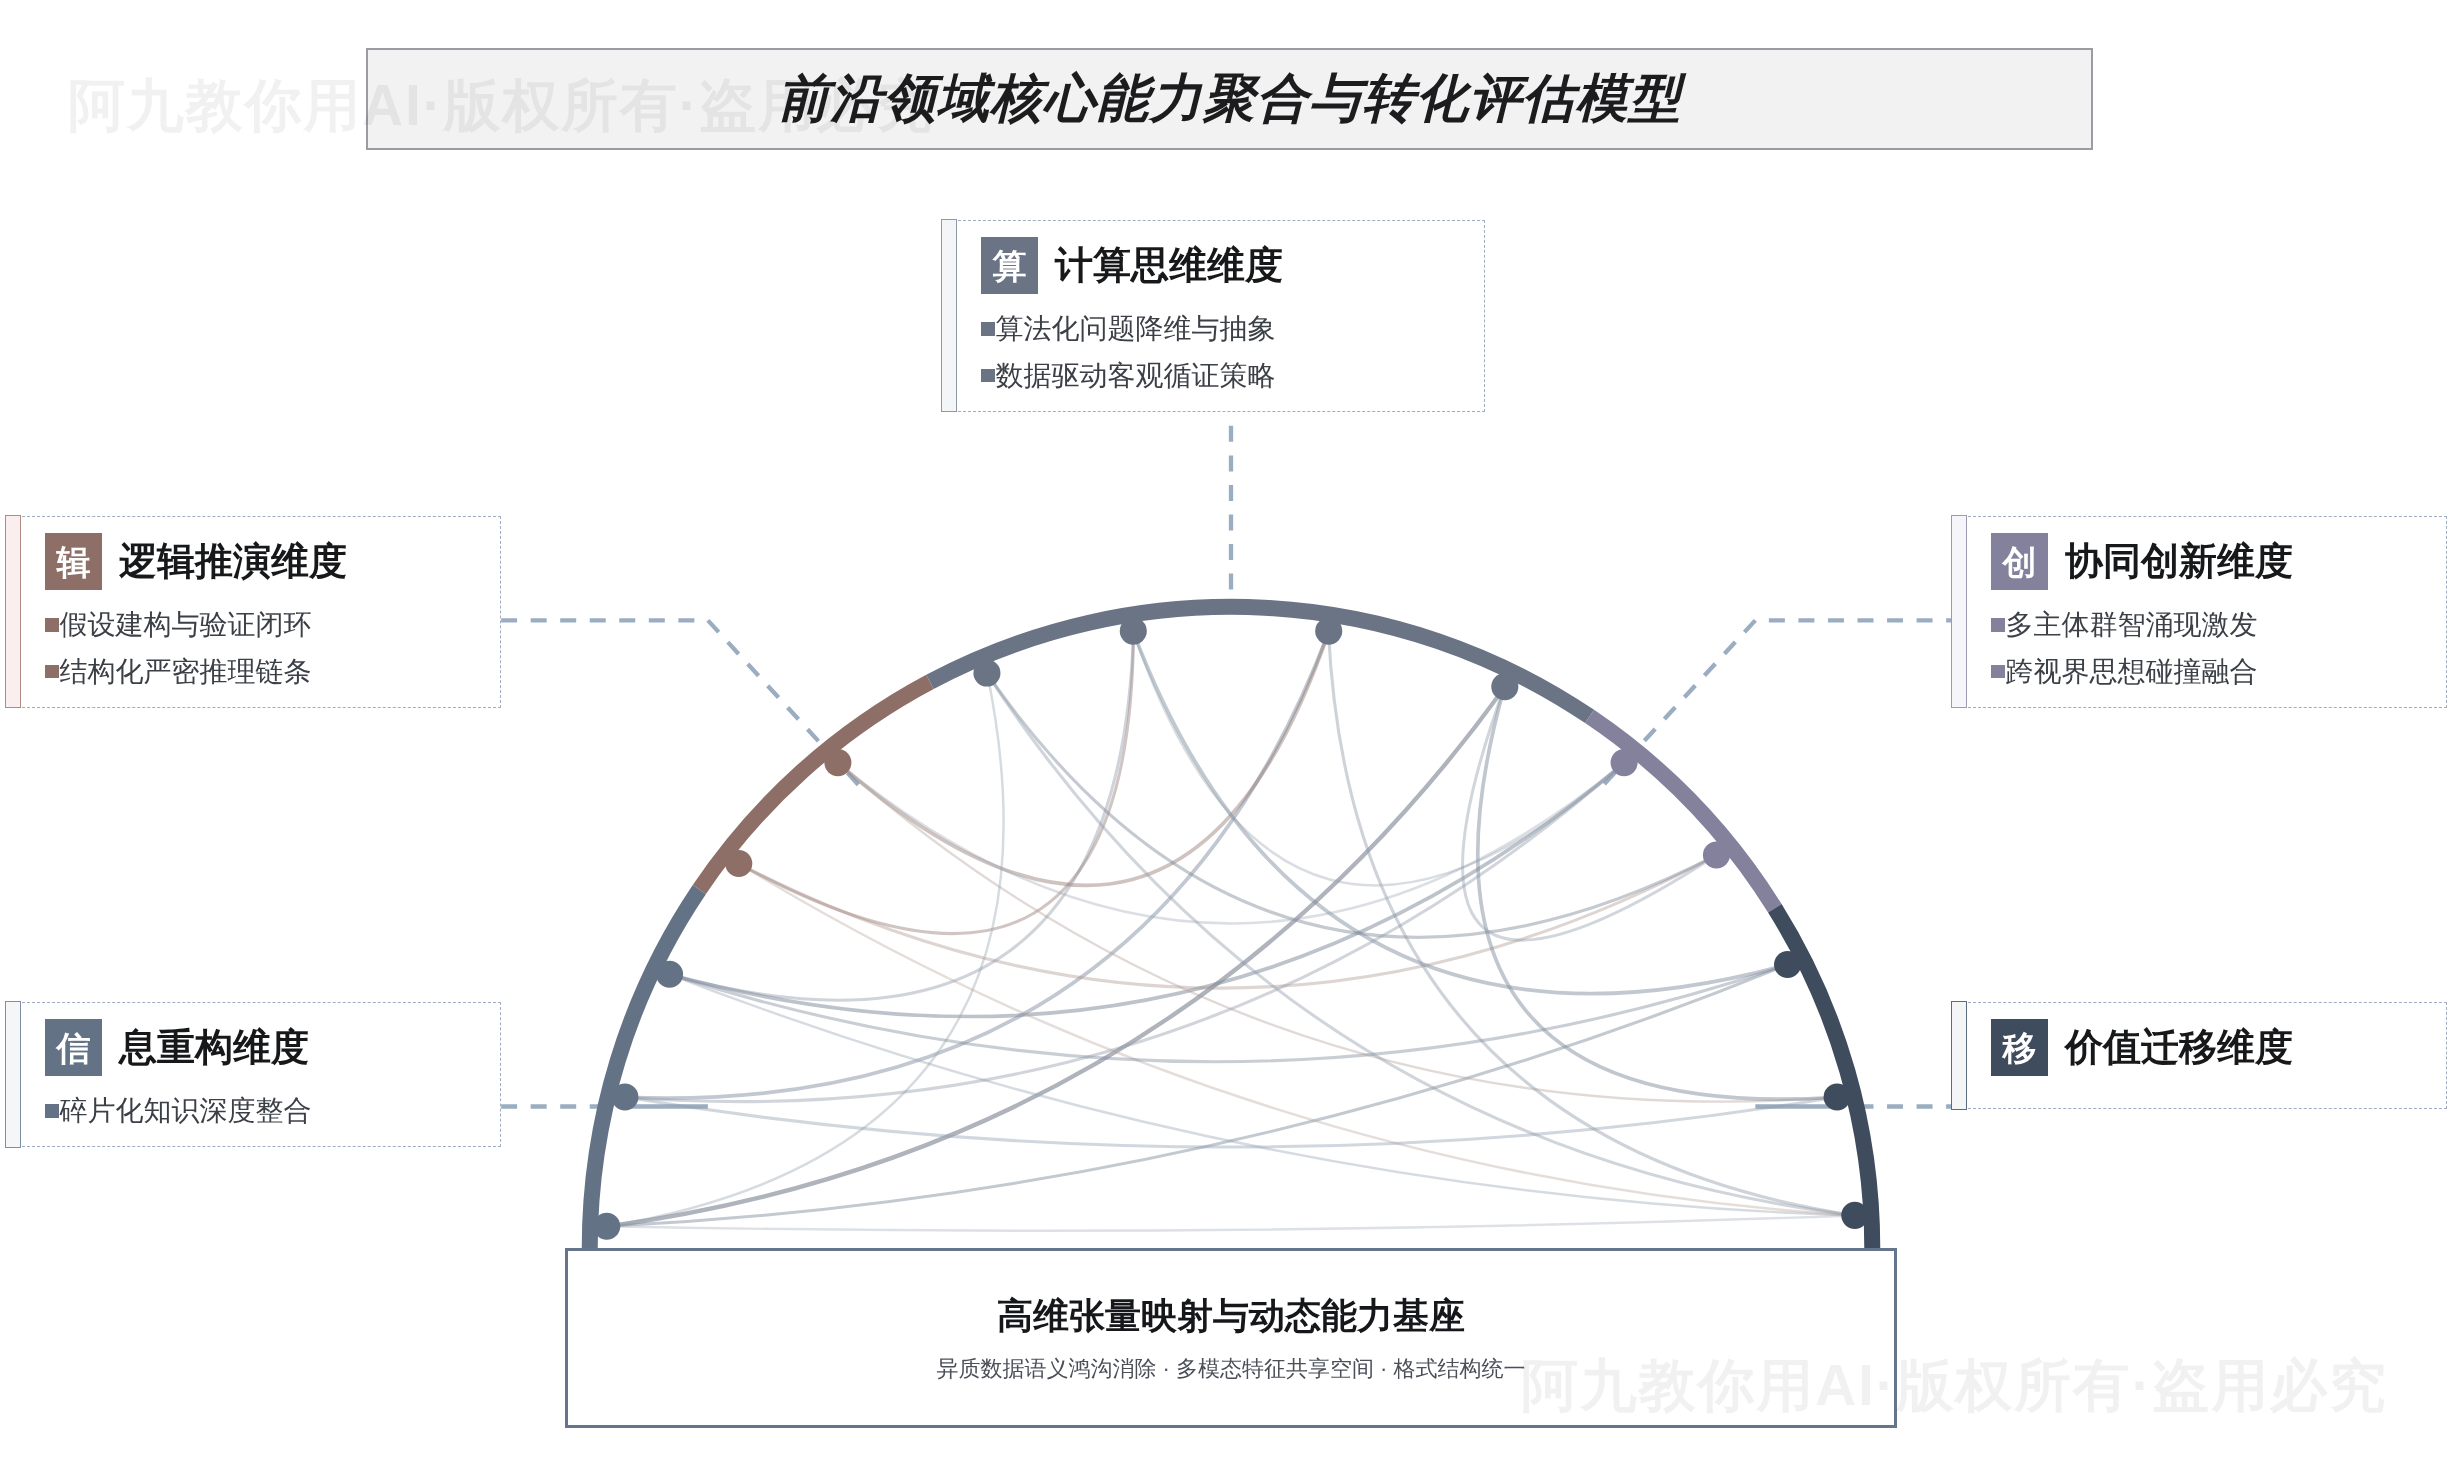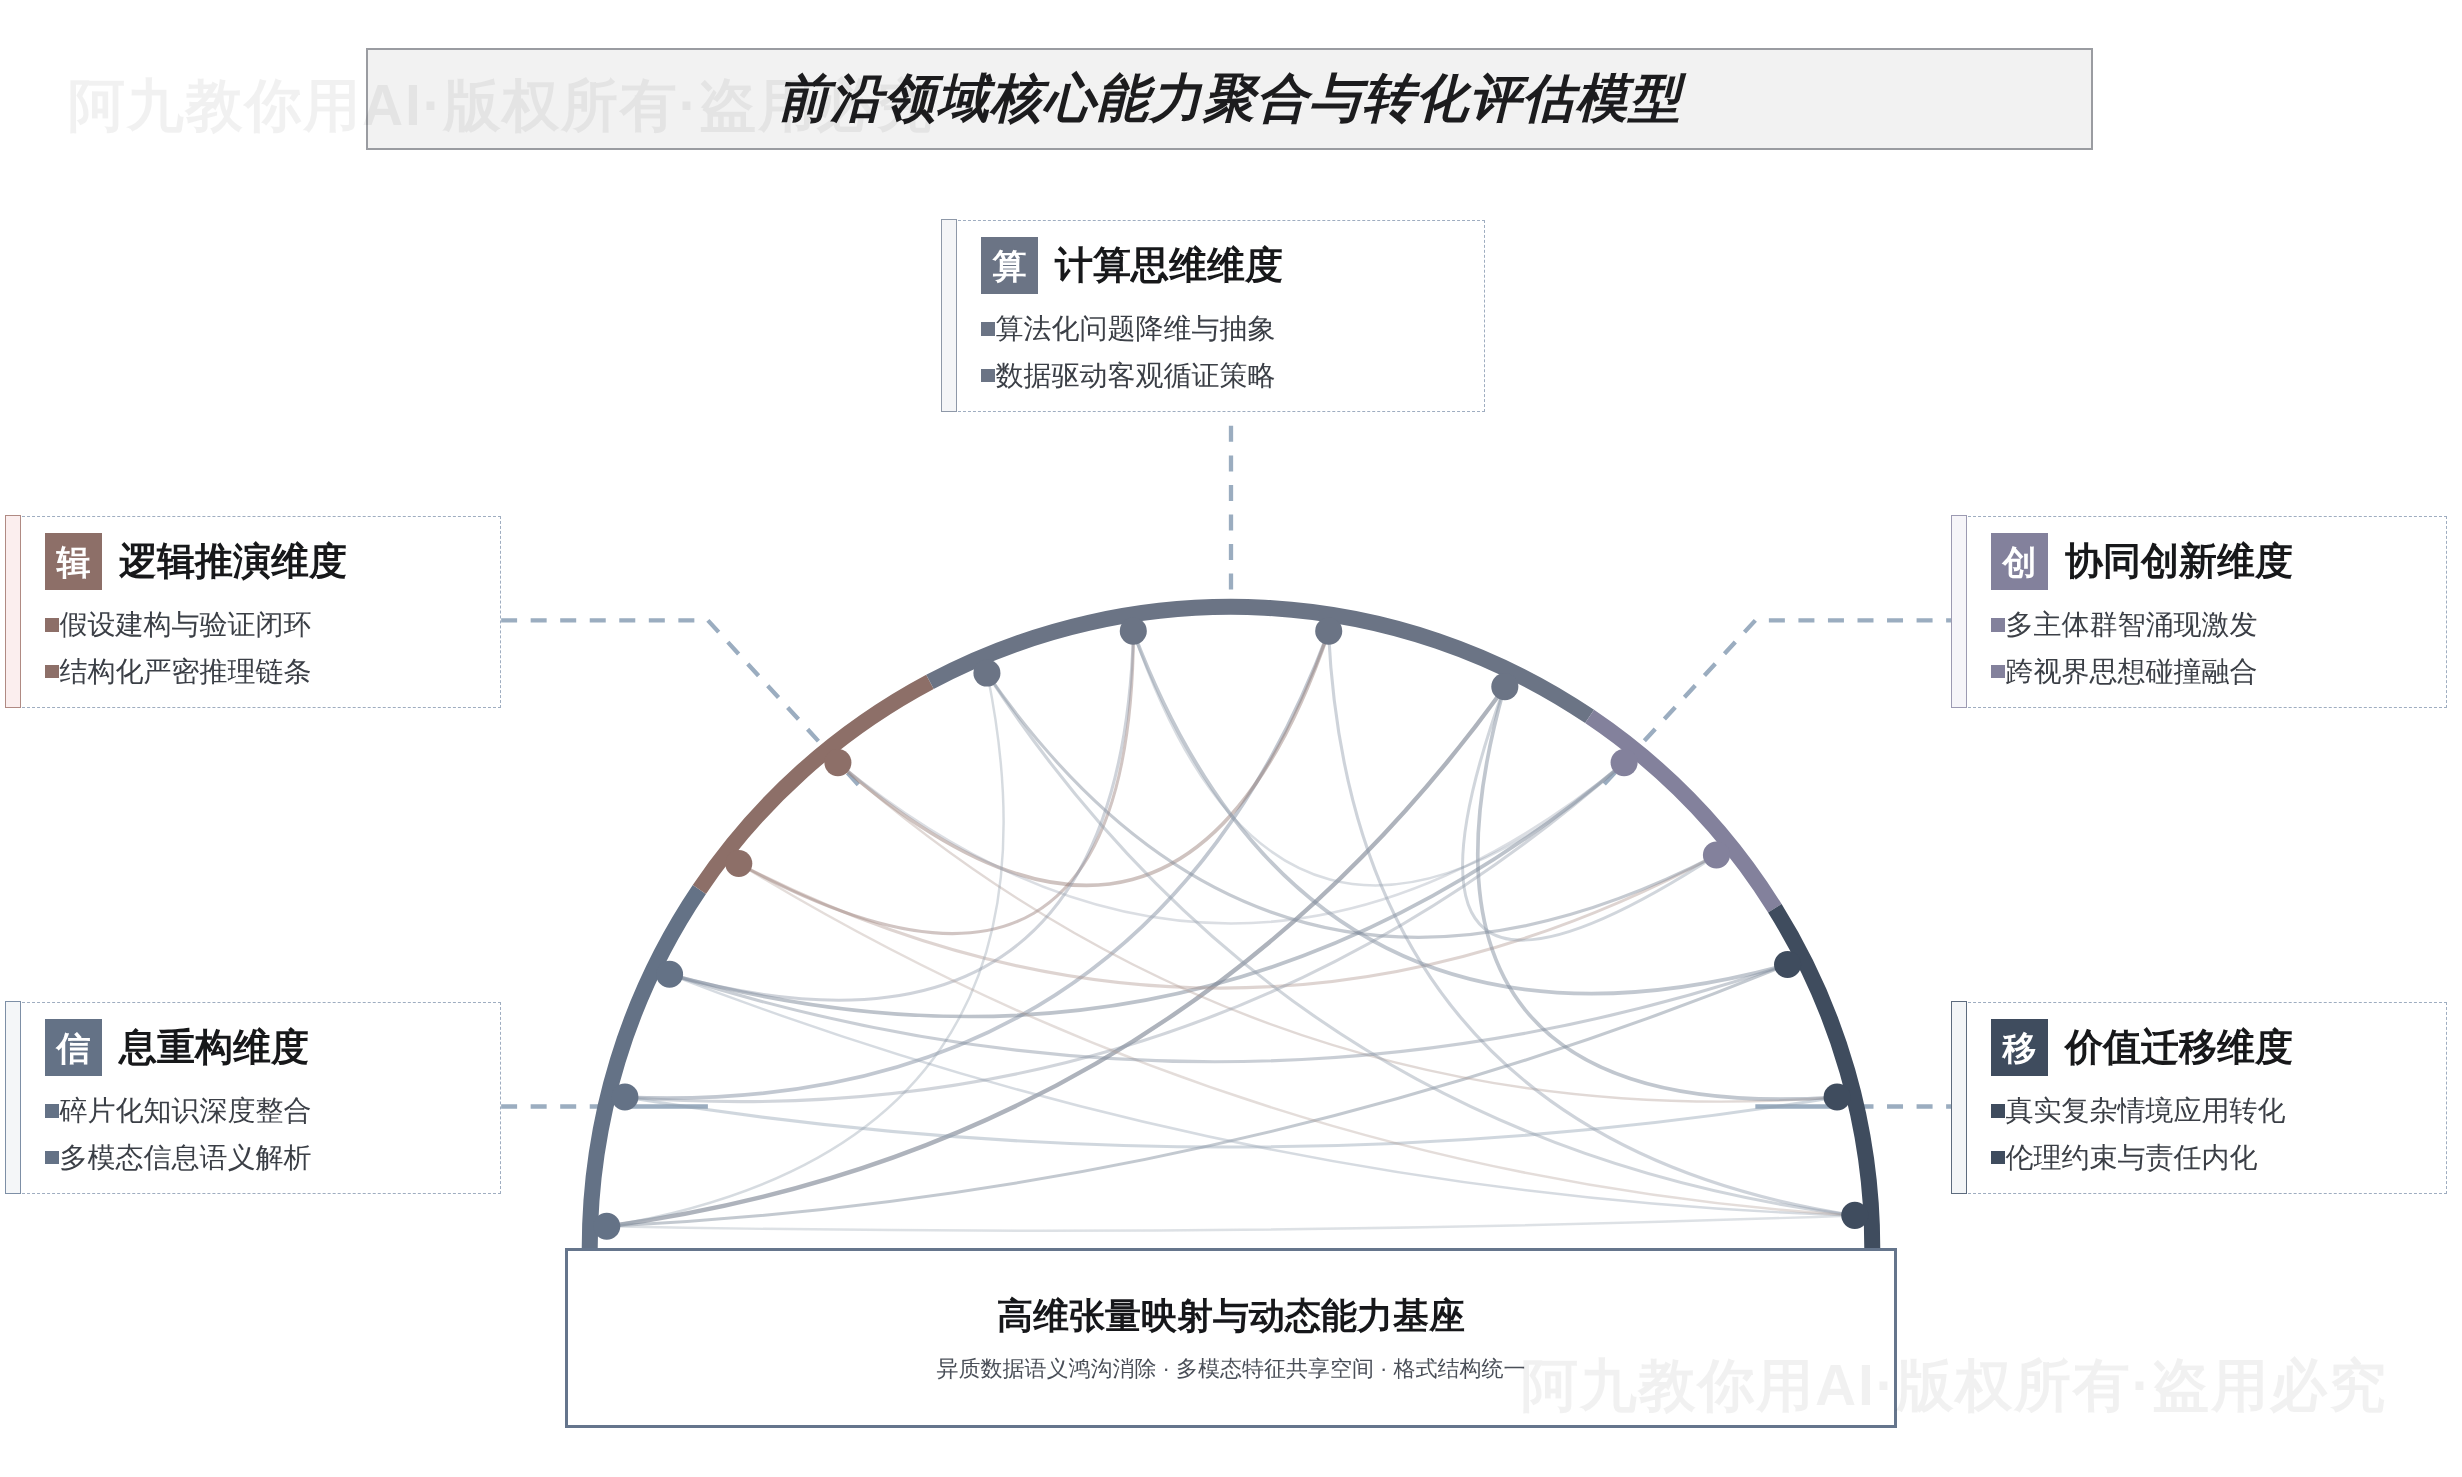--- a/index.html
+++ b/index.html
@@ -199,42 +199,28 @@
     <div class="accent" style="background: rgb(244, 246, 248); border-color: rgb(125, 143, 166);"></div>
     <div class="card-head">
       <div class="badge" style="background: rgb(100, 114, 134);">信</div>
       <div class="card-title">息重构维度</div>
     </div>
     <div class="bullets">
       <div class="bullet">
         <span class="sq" style="background: rgb(100, 114, 134);"></span>
         <span class="txt">碎片化知识深度整合</span>
       </div>
-      <div class="bullet">
-        <span class="sq" style="background: rgb(100, 114, 134);"></span>
-        <span class="txt">多模态信息语义解析</span>
-      </div>
     </div>
   </div>
 
   <div class="card" id="card-transfer">
     <div class="accent" style="background: rgb(243, 245, 247); border-color: rgb(93, 107, 126);"></div>
     <div class="card-head">
       <div class="badge" style="background: rgb(63, 76, 94);">移</div>
       <div class="card-title">价值迁移维度</div>
-    </div>
-    <div class="bullets">
-      <div class="bullet">
-        <span class="sq" style="background: rgb(63, 76, 94);"></span>
-        <span class="txt">真实复杂情境应用转化</span>
-      </div>
-      <div class="bullet">
-        <span class="sq" style="background: rgb(63, 76, 94);"></span>
-        <span class="txt">伦理约束与责任内化</span>
-      </div>
     </div>
   </div>
 
   <div class="base-panel">
     <div class="base-title">高维张量映射与动态能力基座</div>
     <div class="base-sub">异质数据语义鸿沟消除 · 多模态特征共享空间 · 格式结构统一</div>
   </div>
 
   <div class="wm" id="wm-1">阿九教你用AI·版权所有·盗用必究</div>
   <div class="wm" id="wm-2">阿九教你用AI·版权所有·盗用必究</div>

